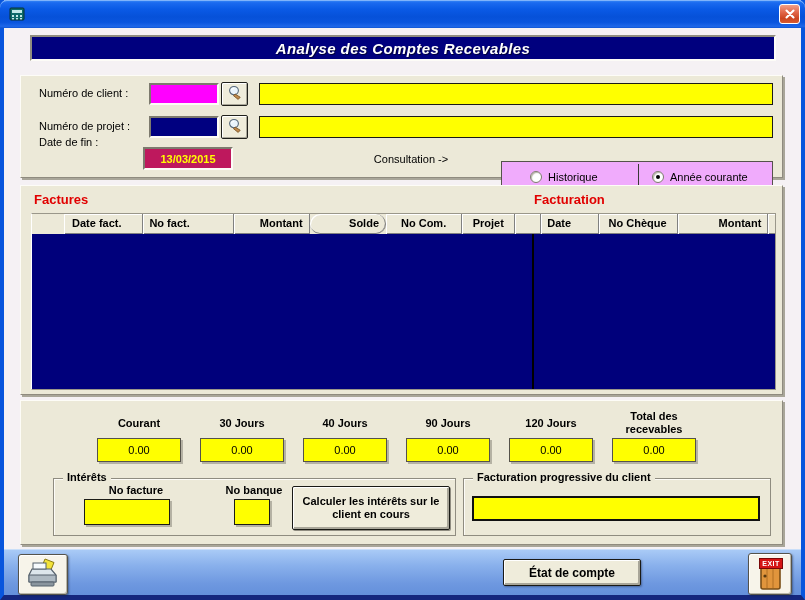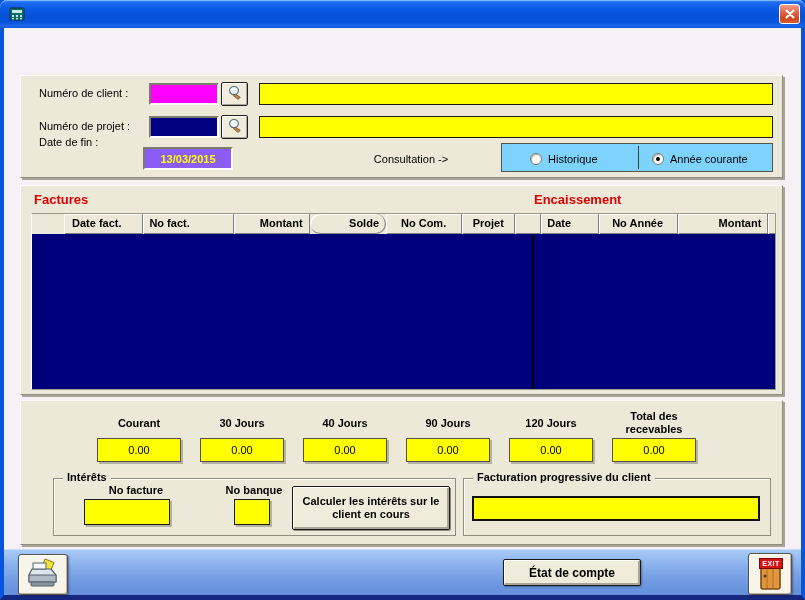--- a/index.html
+++ b/index.html
@@ -64,27 +64,27 @@
     box-shadow: inset 1px 1px 0 #FFFFFF, inset -1px -1px 0 #A9A699;
     display: flex; align-items: center; justify-content: center; cursor: pointer;
   }
   .yellow-field {
     position: absolute; background: #FFFF00; color: #000;
     border: 1px solid #1C1C18;
   }
   .name-field { left: 238px; top: 7px; width: 514px; height: 22px; padding: 0 4px; }
   .name-field2 { top: 40px; }
   .date-field {
-    left: 122px; top: 71px; width: 90px; height: 23px; background: #8b5cf6;
+    left: 122px; top: 71px; width: 90px; height: 23px; background: #be185d;
     color: #FFFF00; font-weight: bold; display: flex; align-items: center; justify-content: center;
   }
   .consult-lbl { position: absolute; left: 330px; top: 77px; width: 120px; text-align: center; }
   .radio-group {
-    position: absolute; left: 480px; top: 67px; width: 272px; height: 29px;
-    border: 1px solid #55534B; background: #7dd3fc;
+    position: absolute; left: 480px; top: 85px; width: 272px; height: 29px;
+    border: 1px solid #55534B; background: #f0abfc;
   }
   .radio-divider { position: absolute; left: 136px; top: 2px; bottom: 2px; width: 1px; background: #3A3A36; }
   .radio-opt { position: absolute; top: 0; height: 29px; display: flex; align-items: center; gap: 6px; cursor: pointer; }
   .radio-opt.opt1 { left: 28px; }
   .radio-opt.opt2 { left: 150px; }
   .radio-circle {
     width: 12px; height: 12px; border-radius: 50%; background: #FFFFFF;
     border: 1px solid #7D7A6E; box-shadow: inset 1px 1px 1px #B8B5A8;
     position: relative; flex: 0 0 auto;
   }
@@ -211,20 +211,23 @@
     </span>
     <span class="close-btn">
       <svg width="12" height="12" viewBox="0 0 12 12">
         <path d="M2.5 2.5 L9.5 9.5 M9.5 2.5 L2.5 9.5" stroke="#FFFFFF" stroke-width="2.1" stroke-linecap="round"></path>
       </svg>
     </span>
   </div>
 
   <div class="client">
 
+    <div class="banner">
+      <span>Analyse des Comptes Recevables</span>
+    </div>
 
     <div class="panel form-panel">
       <span class="lbl" style="left:18px; top:11px;">Numéro de client :</span>
       <input class="sunken inp magenta-inp" value="" style="">
       <button class="browse-btn" style="left:200px; top:6px;">
         <span>
           <svg width="17" height="16" viewBox="0 0 17 16">
             <ellipse cx="8" cy="5.6" rx="4.4" ry="4.1" fill="#EAF4FC" stroke="#56677A" stroke-width="1.1"></ellipse>
             <path d="M5.4 5.2 a3 2.6 0 0 1 2.6 -2" stroke="#FFFFFF" stroke-width="1" fill="none"></path>
             <path d="M9.2 9.2 L14.2 12.2 L12.2 14.4 L7.4 10.6 Z" fill="#C08A4E" stroke="#7A5526" stroke-width="0.9"></path>
@@ -259,32 +262,32 @@
         </div>
         <div class="radio-opt opt2">
           <span class="radio-circle checked"></span>
           <span>Année courante</span>
         </div>
       </div>
     </div>
 
     <div class="panel table-panel">
       <span class="red-lbl red-factures">Factures</span>
-      <span class="red-lbl red-encaissement">Encaissement</span>
+      <span class="red-lbl red-encaissement">Facturation</span>
       <div class="grid">
         <div class="grid-header">
           <div class="hc c0">Date fact.</div>
           <div class="hc c1">No fact.</div>
           <div class="hc c2">Montant</div>
           <div class="hc c3">Solde</div>
           <div class="hc c4">No Com.</div>
           <div class="hc c5">Projet</div>
           <div class="hc c6"></div>
           <div class="hc c7">Date</div>
-          <div class="hc c8">No Année</div>
+          <div class="hc c8">No Chèque</div>
           <div class="hc c9">Montant</div>
           <div class="hc cfill"></div>
         </div>
         <div class="grid-body">
           <div class="body-sep"></div>
         </div>
       </div>
     </div>
 
     <div class="panel aging-panel">

